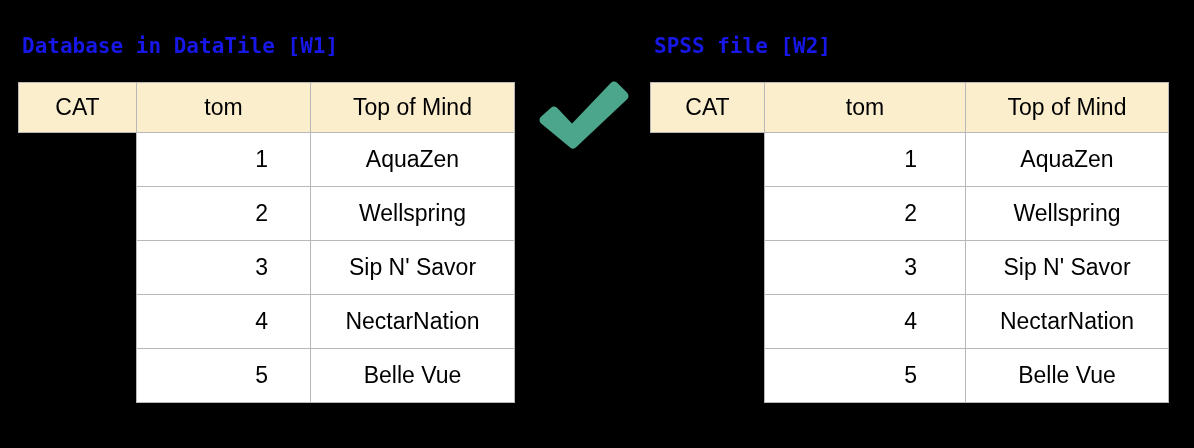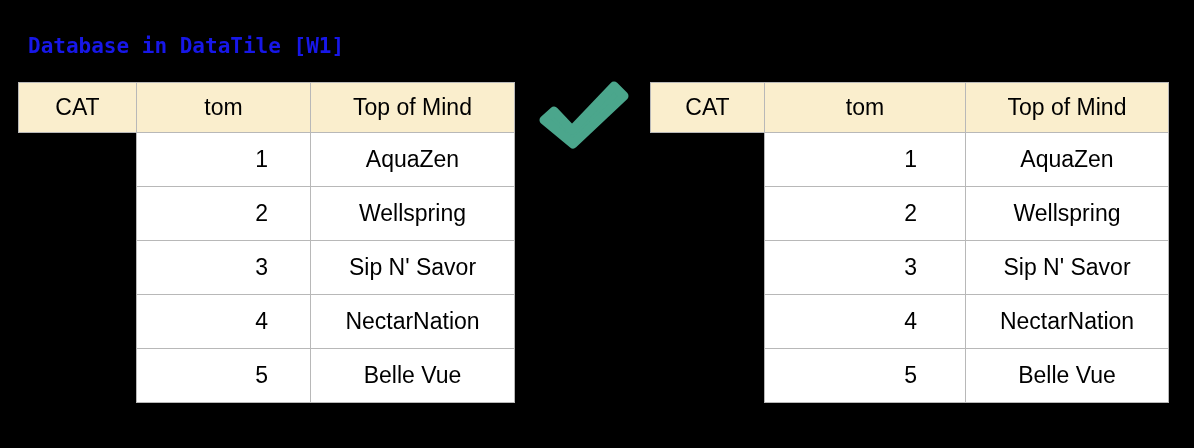--- a/index.html
+++ b/index.html
@@ -24,21 +24,20 @@
   #panel-right { left: 630px; width: 564px; }
 
   .panel-title {
     font-family: "DejaVu Sans Mono", "Liberation Mono", monospace;
     font-size: 21px;
     font-weight: bold;
     color: #1717e8;
     letter-spacing: 0px;
     white-space: nowrap;
     line-height: 1;
-    margin-left: 6px;
   }
   #panel-left  .panel-title { position: absolute; left: 22px; top: 36px; }
   #panel-right .panel-title { position: absolute; left: 654px; top: 36px; }
   #panel-right .panel-title { left: 24px; }
 
   .data-table {
     position: absolute;
     top: 82px;
     border-collapse: collapse;
     table-layout: fixed;
@@ -148,20 +147,21 @@
   </table>
 </div>
 
 <div class="check-mark">
   <svg viewBox="0 0 92 70" width="92" height="70" aria-hidden="true">
     <path d="M6 40 L16 31 L34 50 L76 6 L86 16 L35 64 Z" fill="#4ba68c" stroke="#4ba68c" stroke-width="9" stroke-linejoin="round" stroke-linecap="round"></path>
   </svg>
 </div>
 
 <div class="panel" id="panel-right">
+  <div class="panel-title">SPSS file [W2]</div>
 
   <table class="data-table" id="table-right">
     <colgroup>
       <col class="col-cat">
         <col class="col-tom">
         <col class="col-tomd">
     </colgroup>
     <thead>
       <tr>
         <th>CAT</th>

